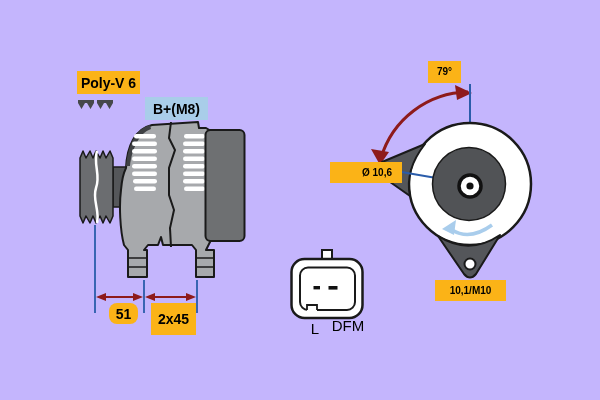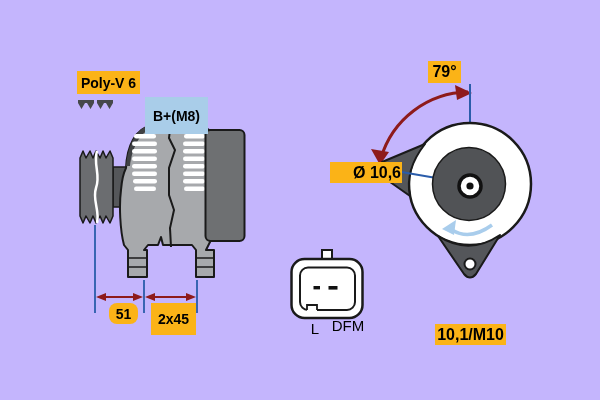--- a/index.html
+++ b/index.html
@@ -8,21 +8,21 @@
     font-family:"Liberation Sans",sans-serif;overflow:hidden;
   }
   .stage svg{position:absolute;left:0;top:0;}
   .lbl{
     position:absolute;display:flex;align-items:center;justify-content:center;
     font-weight:bold;color:#000;font-size:14px;line-height:1;
     background:var(--label-yellow,#FBB317);
   }
   .lbl.blue{background:var(--label-blue,#A9CDE9);}
   .lbl.plain{background:transparent;font-weight:normal;font-size:15px;}
-  .lbl.small{font-size:16px;text-align:right;}
+  .lbl.small{font-size:10px;text-align:right;}
 </style>
 </head>
 <body>
 
 <div class="stage">
 
   <svg width="600" height="400" viewBox="0 0 600 400">
 
     <g fill="#46484B">
       <path transform="translate(78,98)" d="M0,2 H16 V5 L12.5,11 L9,5 H7 L3.5,11 L0,5 Z"></path>
@@ -128,29 +128,29 @@
       <rect x="300" y="267.5" width="55" height="42.5" rx="8" fill="none" stroke="#1a1a1a" stroke-width="2"></rect>
       <rect x="307" y="305" width="10" height="8" fill="#ffffff"></rect>
       <path d="M307,310 L307,305 L317,305 L317,310" fill="none" stroke="#1a1a1a" stroke-width="1.8"></path>
       <rect x="313.5" y="286" width="6.5" height="3.4" fill="#111111"></rect>
       <rect x="328.5" y="286" width="9" height="3.6" fill="#111111"></rect>
     </g>
   </svg>
 
   <div class="lbl" style="left:77px;top:71px;width:63px;height:23px;">Poly-V 6</div>
 
-  <div class="lbl blue" style="left:145px;top:97px;width:63px;height:37px;">B+(M8)</div>
+  <div class="lbl blue" style="left:145px;top:97px;width:63px;height:23px;">B+(M8)</div>
 
 
   <div class="lbl" style="left:109px;top:303px;width:29px;height:21px;border-radius:8px;">51</div>
 
   <div class="lbl" style="left:151px;top:303px;width:45px;height:32px;">2x45</div>
 
   <div class="lbl small" style="left:428px;top:61px;width:33px;height:22px;">79°</div>
 
   <div class="lbl small" style="left:330px;top:162px;width:50px;height:21px;padding-left:22px;">Ø 10,6</div>
 
-  <div class="lbl small" style="left:435px;top:280px;width:71px;height:21px;margin-top:44px;">10,1/M10</div>
+  <div class="lbl small" style="left:435px;top:280px;width:71px;height:21px;">10,1/M10</div>
 
   <div class="lbl plain" style="left:307px;top:319px;width:16px;height:18px;">L</div>
 
   <div class="lbl plain" style="left:327px;top:316px;width:42px;height:18px;">DFM</div>
 </div>
 
 </body></html>

